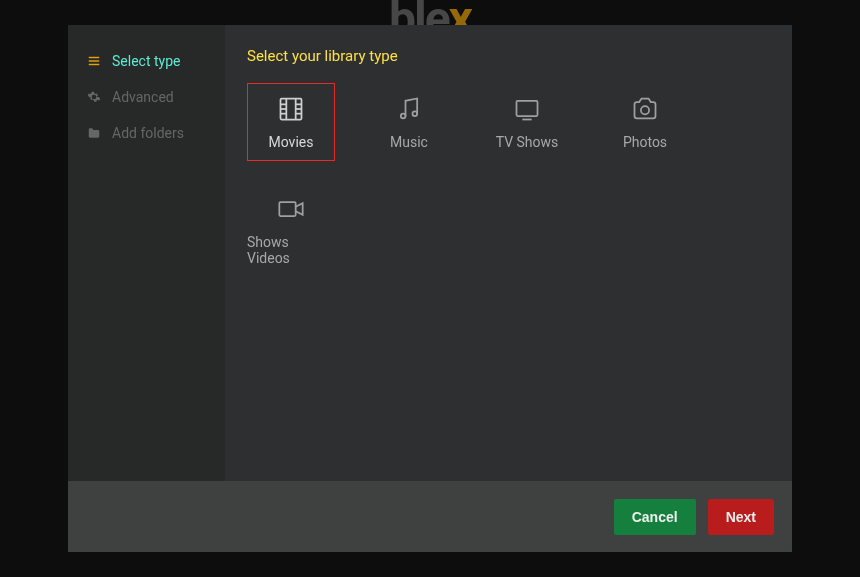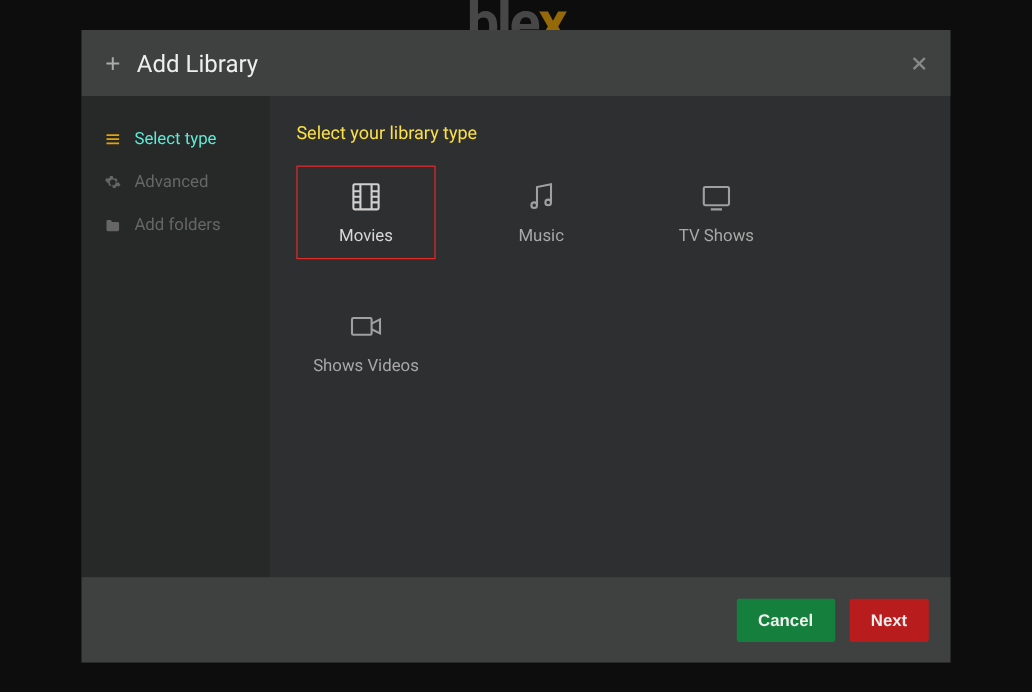--- a/index.html
+++ b/index.html
@@ -90,21 +90,21 @@
       font-size: 15px;
       font-weight: 400;
       margin-bottom: 18px;
     }
     .type-grid {
       display: flex;
       flex-wrap: wrap;
       gap: 30px 30px;
     }
     .type-card {
-      width: 116px;
+      width: 88px;
       height: 78px;
       display: flex;
       flex-direction: column;
       align-items: center;
       justify-content: center;
       gap: 10px;
       cursor: pointer;
       color: #a8a8a8;
     }
     .type-card.selected {
@@ -133,39 +133,20 @@
     .btn-cancel { background: #15803d; color: #eee; }
     .btn-next { background: #b91c1c; color: #eee; }
     svg { display: block; }
   </style>
 </head>
 <body>
 
 <div class="logo-bg">ble<span class="chev">x</span></div>
 
 <div class="modal">
-  <div class="modal-header">
-    <div class="modal-title-wrap">
-      <span class="sidebar-icon">
-        <svg width="18" height="18" viewBox="0 0 24 24" fill="none" stroke="#aaa" stroke-width="2.5">
-            <line x1="12" y1="4" x2="12" y2="20"></line>
-            <line x1="4" y1="12" x2="20" y2="12"></line>
-          </svg>
-      </span>
-      <span class="modal-title">Add Library</span>
-    </div>
-    <button class="close-btn">
-      <span>
-        <svg width="16" height="16" viewBox="0 0 24 24" fill="none" stroke="#888" stroke-width="3">
-            <line x1="5" y1="5" x2="19" y2="19"></line>
-            <line x1="19" y1="5" x2="5" y2="19"></line>
-          </svg>
-      </span>
-    </button>
-  </div>
 
   <div class="modal-body">
     <div class="sidebar">
 
       <div class="sidebar-item active">
         <span class="sidebar-icon">
           <svg width="14" height="14" viewBox="0 0 24 24" fill="none" stroke="#e5a00d" stroke-width="2.5">
               <line x1="3" y1="6" x2="21" y2="6"></line>
               <line x1="3" y1="12" x2="21" y2="12"></line>
               <line x1="3" y1="18" x2="21" y2="18"></line>
@@ -229,20 +210,29 @@
         <div class="type-card">
           <span class="type-icon">
             <svg width="28" height="28" viewBox="0 0 24 24" fill="none" stroke="#a0a0a0" stroke-width="1.5">
                 <rect x="3" y="5" width="18" height="13" rx="1"></rect>
                 <line x1="8" y1="21" x2="16" y2="21"></line>
               </svg>
           </span>
           <span class="type-label">TV Shows</span>
         </div>
 
+        <div class="type-card">
+          <span class="type-icon">
+            <svg width="28" height="28" viewBox="0 0 24 24" fill="none" stroke="#a0a0a0" stroke-width="1.5">
+                <path d="M3 8a2 2 0 012-2h2l2-3h6l2 3h2a2 2 0 012 2v10a2 2 0 01-2 2H5a2 2 0 01-2-2V8z"></path>
+                <circle cx="12" cy="13" r="3.5"></circle>
+              </svg>
+          </span>
+          <span class="type-label">Photos</span>
+        </div>
 
         <div class="type-card">
           <span class="type-icon">
             <svg width="28" height="28" viewBox="0 0 24 24" fill="none" stroke="#a0a0a0" stroke-width="1.5">
                 <rect x="2" y="6" width="14" height="12" rx="1"></rect>
                 <path d="M16 10l6-3v10l-6-3"></path>
               </svg>
           </span>
           <span class="type-label">Shows Videos</span>
         </div>

